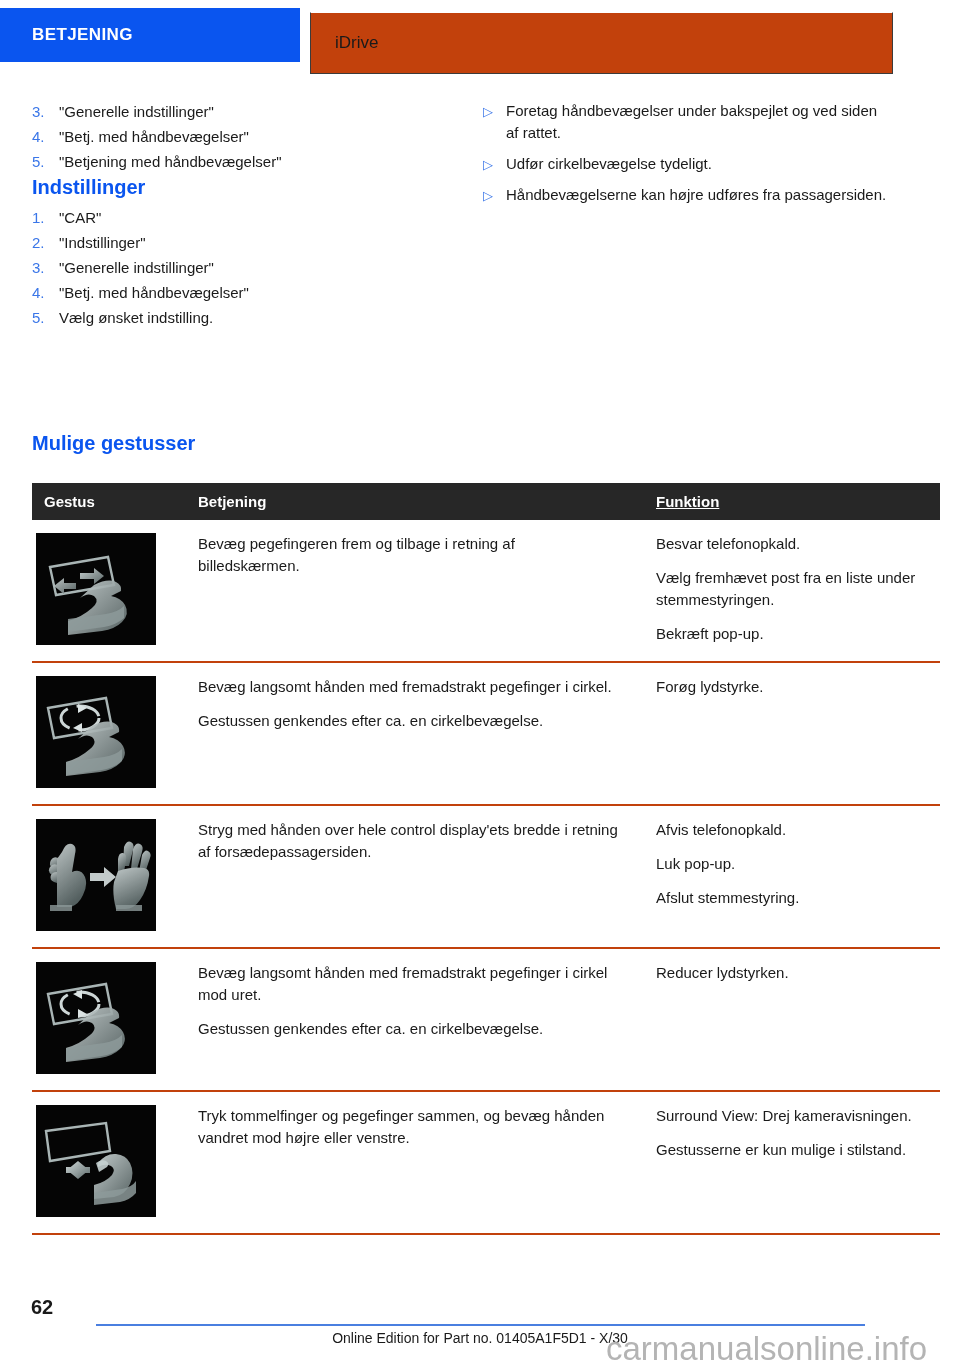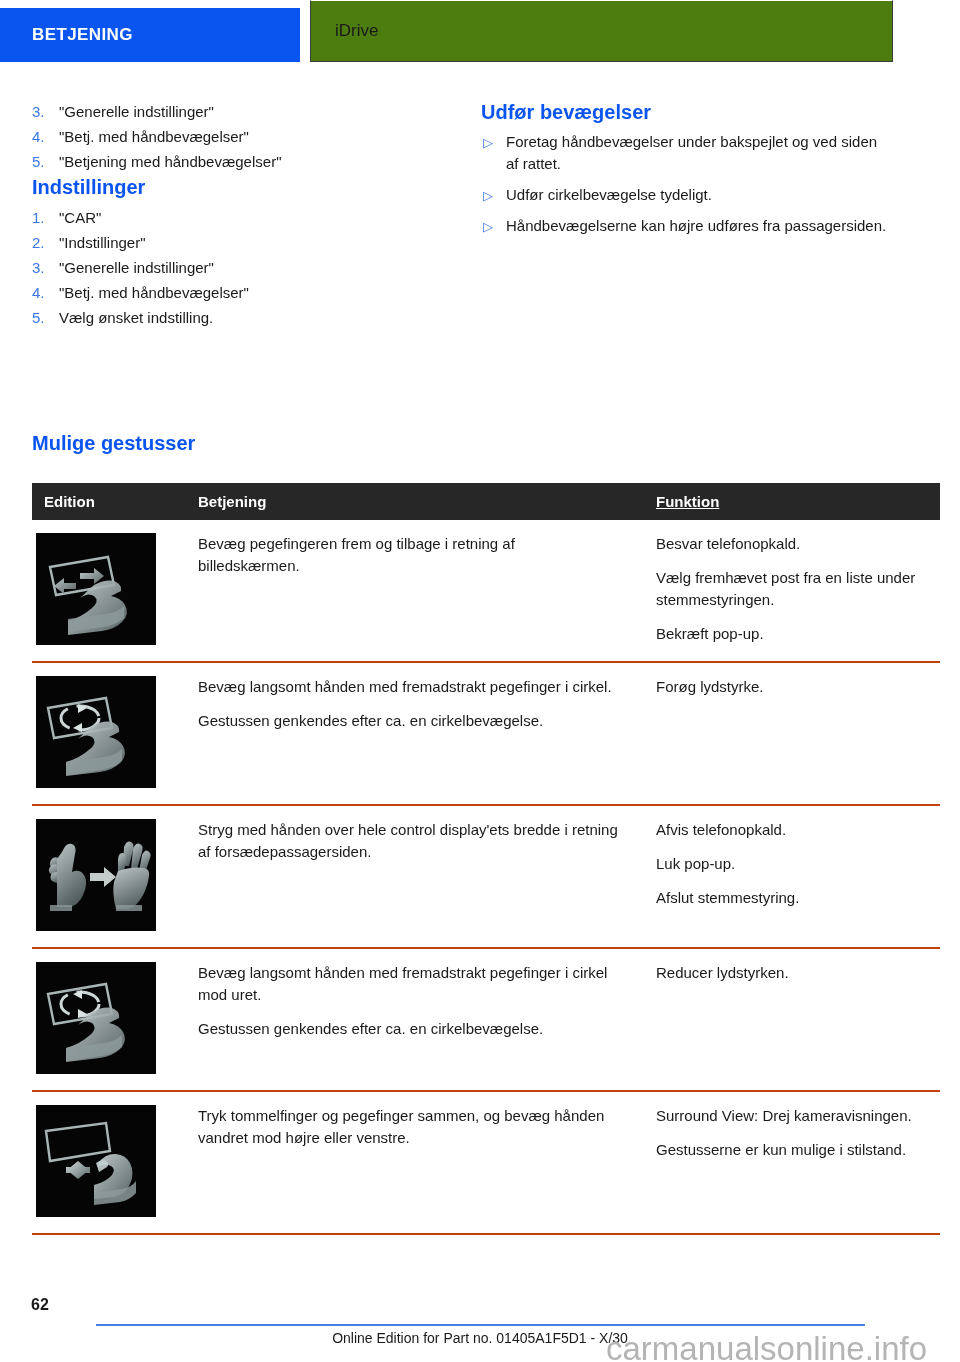--- a/index.html
+++ b/index.html
@@ -33,25 +33,25 @@
     position: absolute;
     left: 32px; top: 50%;
     transform: translateY(-50%);
     color: #ffffff;
     font-size: 17px;
     font-weight: bold;
     letter-spacing: 0.4px;
   }
   .section-tab {
     position: absolute;
-    left: 310px; top: 0;
+    left: 310px; top: 12px;
     width: 583px; height: 62px;
     border: 1px solid #3b3b3b;
     border-top: 1px solid #ffffff;
-    background: #4d7c0f;
+    background: #c2410c;
     box-sizing: border-box;
     padding-left: 16px;
   }
   .section-tab-label {
     position: absolute;
     left: 24px; top: 50%;
     transform: translateY(-50%);
     color: #1a1a1a;
     font-size: 17px;
   }
@@ -177,21 +177,21 @@
   
   .footer {
     position: absolute;
     left: 0; top: 1290px;
     width: 960px;
     height: 72px;
   }
   .page-number {
     position: absolute;
     left: 31px; top: 6px;
-    font-size: 16px;
+    font-size: 20px;
     font-weight: bold;
     color: #1a1a1a;
   }
   .footer-rule {
     position: absolute;
     left: 96px; top: 34px;
     width: 769px;
     height: 2px;
     background: #4a7fe0;
   }
@@ -261,21 +261,20 @@
       <span>"Betj. med håndbevægelser"</span>
     </li>
     <li>
       <span class="num">5.</span>
       <span>Vælg ønsket indstilling.</span>
     </li>
   </ol>
 </div>
 
 <div class="col-right">
-  <h2 class="blue-head">Udfør bevægelser</h2>
   <ul class="tri-list">
     <li>
       <span class="tri">▷</span>
       <span>Foretag håndbevægelser under bakspejlet og ved siden af rattet.</span>
     </li>
     <li>
       <span class="tri">▷</span>
       <span>Udfør cirkelbevægelse tydeligt.</span>
     </li>
     <li>
@@ -286,21 +285,21 @@
 </div>
 
 <div class="table-head-wrap">
   <h2 class="blue-head">Mulige gestusser</h2>
 </div>
 
 <div class="gtable">
   <table>
     <thead>
       <tr>
-        <th class="c1">Edition</th>
+        <th class="c1">Gestus</th>
         <th class="c2">Betjening</th>
         <th class="c3">Funktion</th>
       </tr>
     </thead>
     <tbody>
 
       <tr>
         <td class="cell-img">
           <span class="gesture-img">
             <svg viewBox="0 0 120 112" xmlns="http://www.w3.org/2000/svg">

